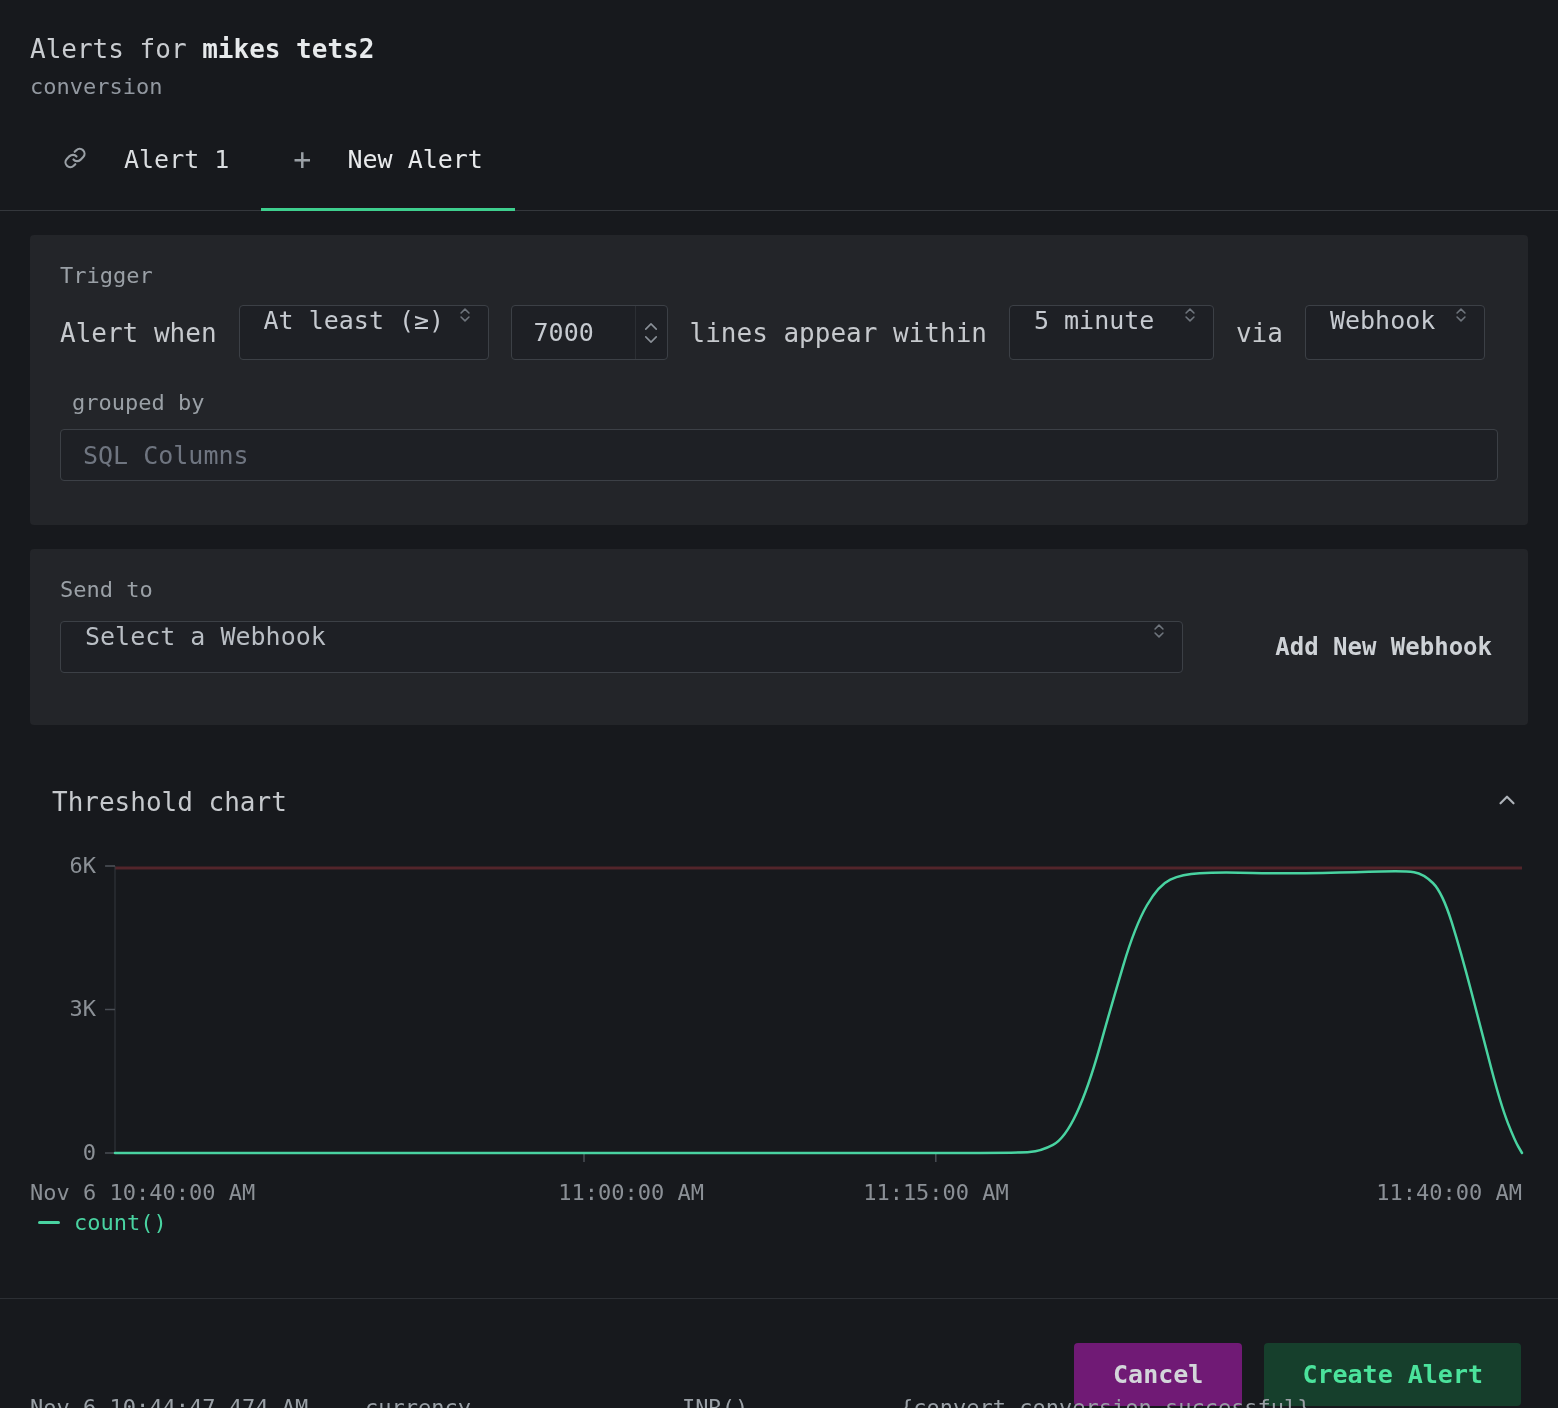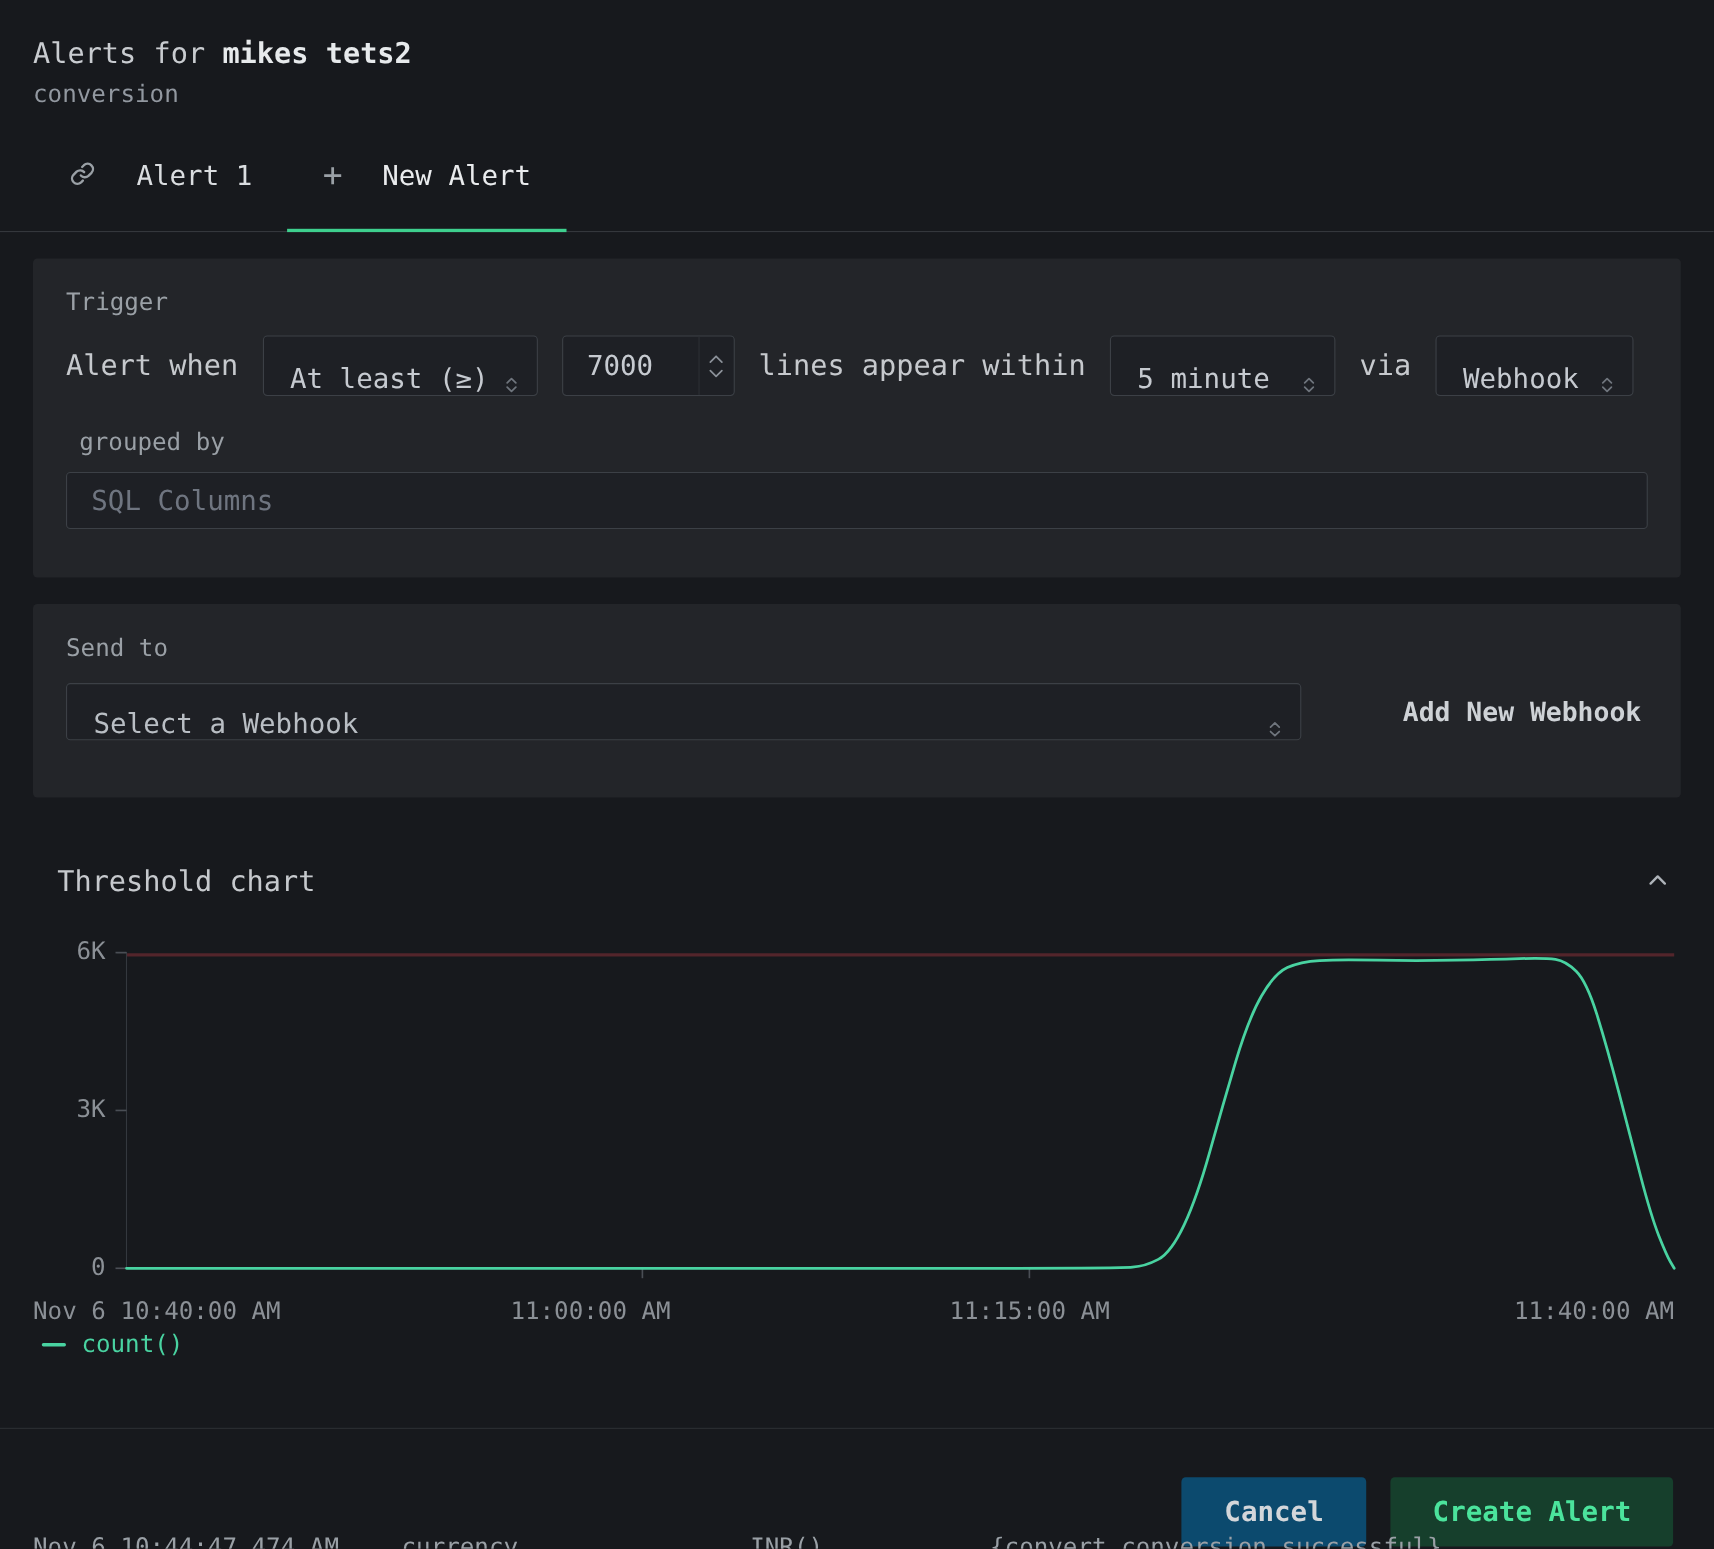--- a/index.html
+++ b/index.html
@@ -32,21 +32,21 @@
 
   
   .panel { margin:24px 30px 0 30px; background:#232529; border-radius:4px;
            padding:26px 30px 44px 30px; }
   .panel.sendto { padding-bottom:52px; }
   .sec-label { font-size:22px; color:#9aa0a6; line-height:30px; }
 
   .trigger-row { margin-top:14px; display:flex; align-items:center; gap:22px;
                  font-size:26px; color:#c6c9cd; }
   .select { height:55px; background:#1e2025; border:1px solid #3c4046; border-radius:4px;
-            display:flex; align-items:flex-end; justify-content:space-between;
+            display:flex; align-items:flex-start; justify-content:space-between;
             padding:0 14px 0 24px; font-size:25px; color:#c6cad0; cursor:pointer; }
   .select.w-comp { width:250px; }
   .select.w-int  { width:205px; }
   .select.w-chan { width:180px; }
   .updown { flex:none; }
 
   .numwrap { width:157px; height:55px; background:#1e2025; border:1px solid #3c4046;
              border-radius:4px; display:flex; align-items:stretch; overflow:hidden; }
   .numwrap input { flex:1 1 auto; min-width:0; background:transparent; border:none; outline:none;
              color:#c6cad0; font-family:inherit; font-size:25px; padding:0 0 0 22px; }
@@ -79,34 +79,34 @@
   #threshold-line { stroke:var(--threshold-red); stroke-width:3; }
   #domain-path { stroke:#34383e; fill:none; stroke-width:1; }
   #ticks line { stroke:#4a4e55; stroke-width:1.5; }
 
   .ylabel { position:absolute; left:0; width:96px; text-align:right;
              font-size:22px; color:#8b9096; line-height:26px; }
   .yl-6k { top:-13px;padding-left:16px; } .yl-3k { top:130px; } .yl-0 { top:274px; }
 
   .xlabel { position:absolute; top:314px; font-size:22px; color:#8b9096; line-height:26px; }
   .xl-0 { left:30px; }
-  .xl-1 { left:464px; width:240px; text-align:left; }
+  .xl-1 { left:464px; width:240px; text-align:right; }
   .xl-2 { left:816px; width:240px; text-align:center; }
   .xl-3 { right:36px; }
 
   .legend { position:absolute; left:38px; top:344px; display:flex; align-items:center;
             gap:14px; font-size:22px; color:var(--chart-line-green); }
   .legend-swatch { width:22px; height:3px; background:var(--chart-line-green); border-radius:2px; }
 
   
   .footer { margin-top:50px; border-top:1px solid #2c2f34; }
   .footer-btns { display:flex; justify-content:flex-end; gap:22px; padding:44px 37px 0 0; }
   .btn { height:63px; border:none; border-radius:4px; font-family:inherit;
          font-size:25px; font-weight:bold; cursor:pointer; }
-  .btn-cancel { background:#0c4a6e; color:#d3d6da; padding:16px 39px; }
+  .btn-cancel { background:#701a75; color:#d3d6da; padding:16px 39px; }
   .btn-create { background:var(--create-btn-bg); color:var(--create-btn-text); padding:0 38px; }
 
   
   .bg-row { position:absolute; left:0; bottom:-13px; width:100%; height:26px;
             font-size:22px; line-height:26px; color:#9aa0a6; }
   .bg-row span { position:absolute; white-space:nowrap; }
   .bgc-0 { left:30px; } .bgc-1 { left:365px; } .bgc-2 { left:682px; } .bgc-3 { left:900px; }
 </style>
 </head>
 <body>

